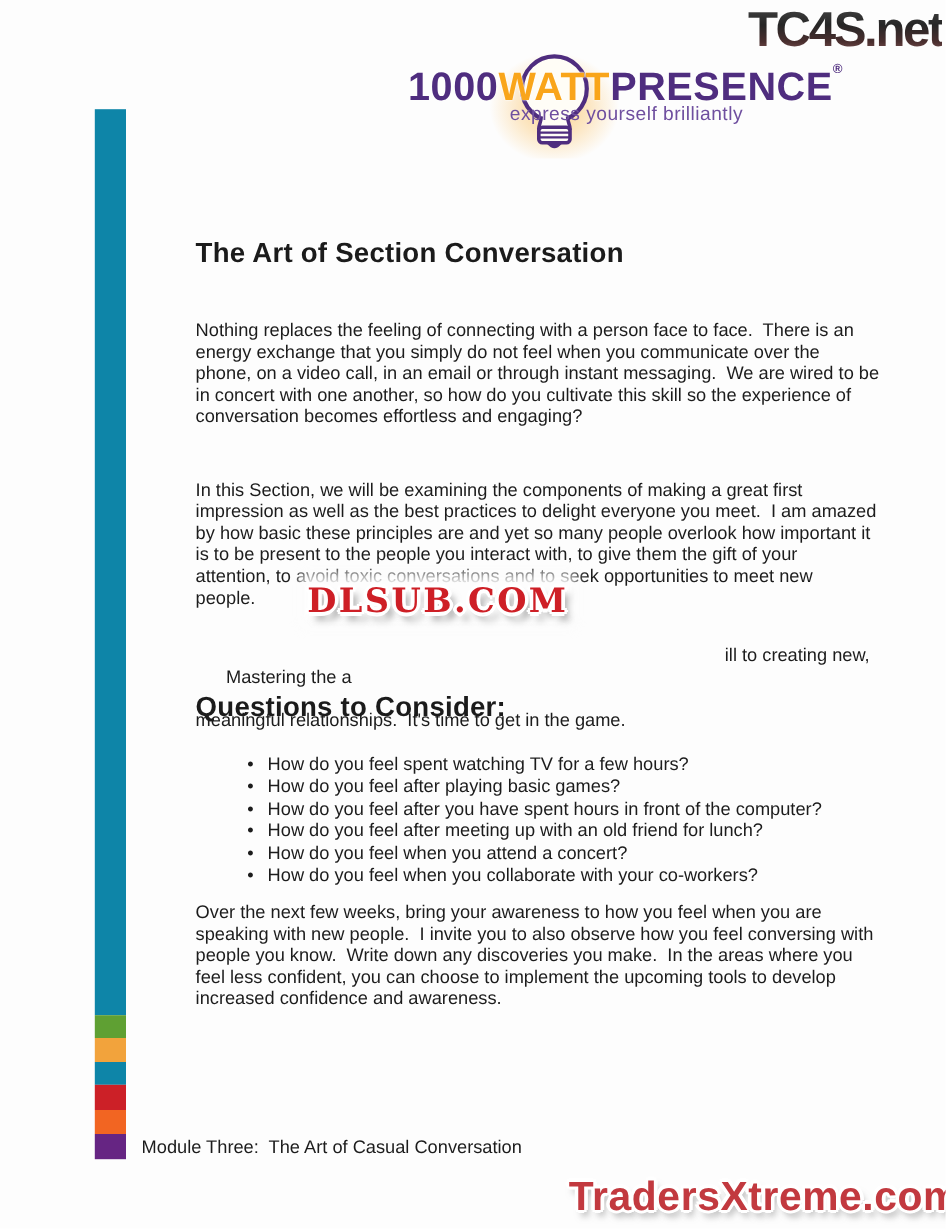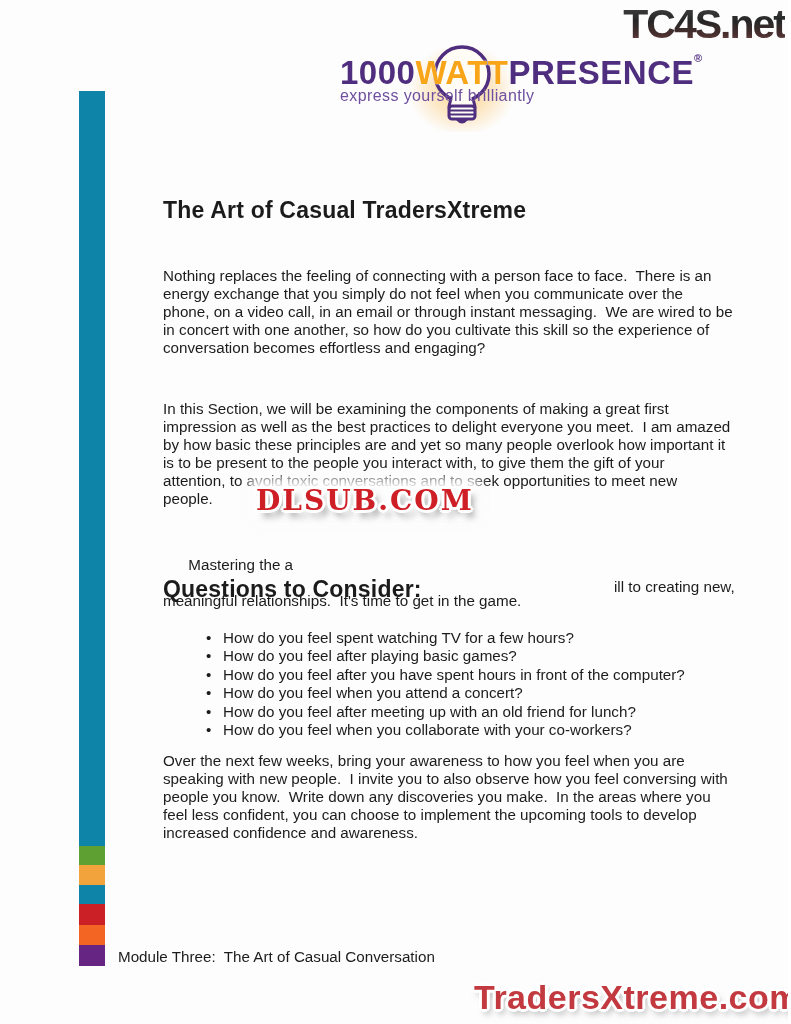--- a/index.html
+++ b/index.html
@@ -22,41 +22,41 @@
   .bulb-svg { position:absolute; left:65px; top:0; z-index:1; }
   .brand-line {
     position:absolute; left:0; top:12px; z-index:2;
     font-size:33px; font-weight:bold; letter-spacing:0.5px; white-space:nowrap;
   }
   .brand-1000, .brand-presence { color:#4f2d7f; }
   .brand-watt { color:#f9a51a; text-shadow:0 0 2px #fff, 0 0 1px #fff; }
   .brand-reg { font-size:11px; vertical-align:22px; color:#4f2d7f; font-weight:bold; }
   .tagline {
     position:absolute; left:0; top:47px; width:364px; z-index:2;
-    text-align:left; font-size:16px; letter-spacing:0.4px; color:#6f4f9f;
+    text-align:center; font-size:16px; letter-spacing:0.4px; color:#6f4f9f;
   }
 
   
   .sidebar { position:absolute; left:79px; top:91px; width:26px; height:875px;
              display:flex; flex-direction:column; }
   .seg-main { flex:1 1 auto; }
   .seg { flex:0 0 auto; }
   .seg.h19{height:19px;} .seg.h20{height:20px;} .seg.h21{height:21px;}
 
   
   .doc-title {
     position:absolute; left:163px; top:197px;
     font-size:23px; color:#1b1b1b; letter-spacing:0.2px;
   }
   .body-text { font-size:15.2px; line-height:17.9px; white-space:pre-wrap; color:#1c1c1c; }
   .p1 { position:absolute; left:163px; top:267px; width:625px; }
   .p2 { position:absolute; left:163px; top:375px; width:625px;margin-top:25px; }
   .p3 { position:absolute; left:163px; top:502px; width:625px; }
   .p3-line1 { position:relative; height:17.9px; }
-  .p3-right { position:absolute; left:451px; top:0; white-space:pre;margin-top:40px; }
+  .p3-right { position:absolute; left:441px; top:0; white-space:pre; }
   .q-heading {
     position:absolute; left:163px; top:576px;
     font-size:23px; color:#1b1b1b; letter-spacing:0.2px;
   }
   .bullets { position:absolute; left:206px; top:629px; list-style:none; }
   .bullets li {
     position:relative; padding-left:17px;
     font-size:15.2px; line-height:18.4px; white-space:pre;
   }
   .bullets li::before { content:"\2022"; position:absolute; left:0; top:0; }
@@ -119,21 +119,21 @@
   <div class="sidebar">
     <div class="seg-main" style="background-color: rgb(14, 133, 168);"></div>
     <div class="seg h19" style="background-color: rgb(95, 160, 51);"></div>
     <div class="seg h20" style="background-color: rgb(242, 163, 60);"></div>
     <div class="seg h19" style="background-color: rgb(14, 133, 168);"></div>
     <div class="seg h21" style="background-color: rgb(204, 32, 39);"></div>
     <div class="seg h20" style="background-color: rgb(242, 101, 34);"></div>
     <div class="seg h21" style="background-color: rgb(102, 37, 131);"></div>
   </div>
 
-  <h1 class="doc-title">The Art of Casual TradersXtreme</h1>
+  <h1 class="doc-title">The Art of Section Conversation</h1>
 
   <div class="body-text p1">Nothing replaces the feeling of connecting with a person face to face.  There is an
 energy exchange that you simply do not feel when you communicate over the
 phone, on a video call, in an email or through instant messaging.  We are wired to be
 in concert with one another, so how do you cultivate this skill so the experience of
 conversation becomes effortless and engaging?</div>
 
   <div class="body-text p2">In this Section, we will be examining the components of making a great first
 impression as well as the best practices to delight everyone you meet.  I am amazed
 by how basic these principles are and yet so many people overlook how important it
@@ -148,22 +148,22 @@
     </div>
     <div>meaningful relationships.  It's time to get in the game.</div>
   </div>
 
   <h2 class="q-heading">Questions to Consider:</h2>
 
   <ul class="bullets">
     <li>How do you feel spent watching TV for a few hours?</li>
     <li>How do you feel after playing basic games?</li>
     <li>How do you feel after you have spent hours in front of the computer?</li>
+    <li>How do you feel after meeting up with an old friend for lunch?</li>
     <li>How do you feel when you attend a concert?</li>
-    <li>How do you feel after meeting up with an old friend for lunch?</li>
     <li>How do you feel when you collaborate with your co-workers?</li>
   </ul>
 
   <div class="body-text p4">Over the next few weeks, bring your awareness to how you feel when you are
 speaking with new people.  I invite you to also observe how you feel conversing with
 people you know.  Write down any discoveries you make.  In the areas where you
 feel less confident, you can choose to implement the upcoming tools to develop
 increased confidence and awareness.</div>
 
   <div class="doc-footer">Module Three:  The Art of Casual Conversation</div>

